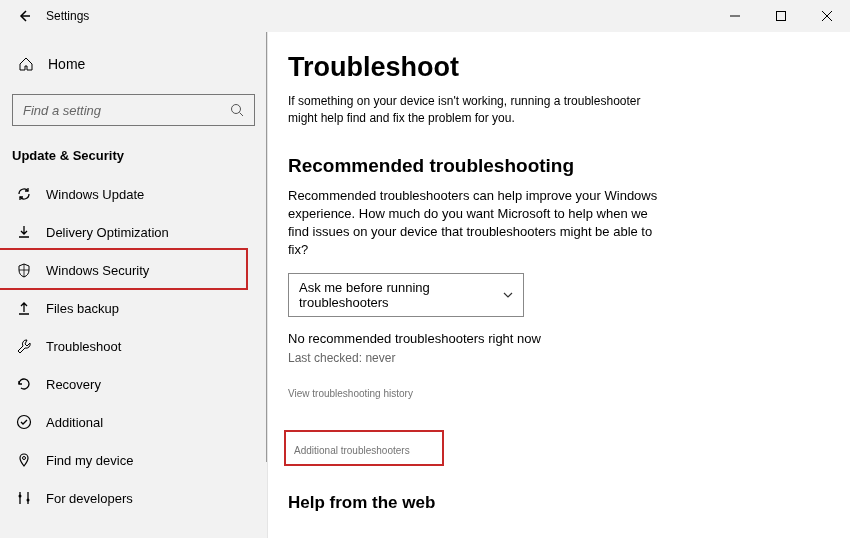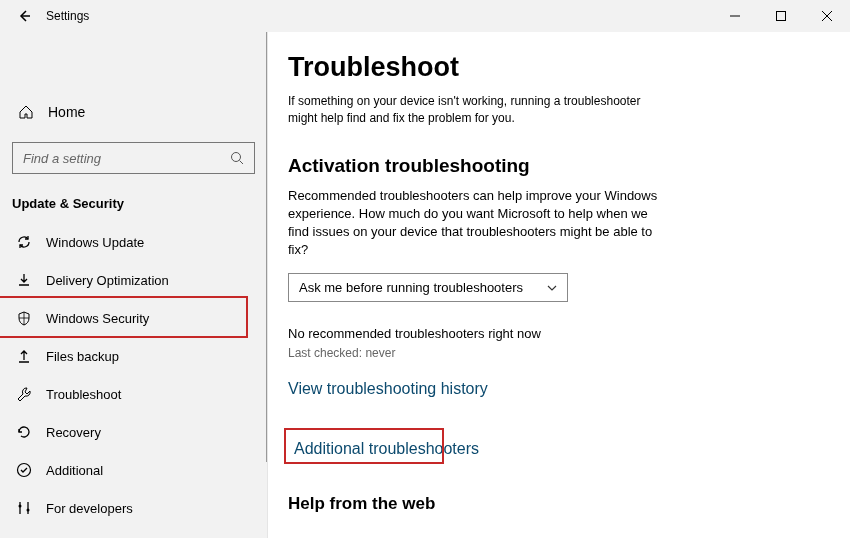--- a/index.html
+++ b/index.html
@@ -5,39 +5,39 @@
     * { box-sizing: border-box; margin: 0; padding: 0; }
     body { font-family: "Segoe UI", Arial, sans-serif; font-size: 13px; color: #000; background: #fff; width: 850px; height: 538px; overflow: hidden; }
     .titlebar { height: 32px; display: flex; align-items: center; padding-left: 14px; background: #f2f2f2; }
     .titlebar .back { width: 20px; height: 20px; display: flex; align-items: center; justify-content: center; cursor: pointer; margin-right: 12px; }
     .titlebar .title { font-size: 12px; }
     .titlebar .controls { margin-left: auto; display: flex; }
     .titlebar .controls > div { width: 46px; height: 32px; display: flex; align-items: center; justify-content: center; cursor: pointer; }
     .main { display: flex; height: calc(538px - 32px); }
     .sidebar { width: 268px; background: #f2f2f2; padding-top: 18px; border-right: 1px solid #e5e5e5; position: relative; }
     .sidebar-divider { position: absolute; right: 0; top: 0; width: 1px; height: 430px; background: #999; }
-    .home-row { display: flex; align-items: center; gap: 14px; padding: 6px 18px 18px 18px; cursor: pointer; margin-top: 48px; }
+    .home-row { display: flex; align-items: center; gap: 14px; padding: 6px 18px 18px 18px; cursor: pointer; }
     .home-row span { font-size: 14px; }
     .search-row { padding: 4px 12px 18px 12px; }
     .search { display: flex; align-items: center; border: 1px solid #777; height: 32px; padding: 0 10px; }
     .search input { border: none; outline: none; flex: 1; background: transparent; font-size: 13px; color: #000; }
     .search input::placeholder { color: #666; font-style: italic; }
     .category { font-weight: 600; font-size: 13px; padding: 4px 12px 12px 12px; }
     .nav-item { display: flex; align-items: center; gap: 14px; padding: 11px 16px; cursor: pointer; font-size: 13px; }
     .nav-item .icon { width: 16px; height: 16px; display: flex; align-items: center; justify-content: center; flex-shrink: 0; }
     .highlight { border: 2.5px solid #c62828; position: absolute; pointer-events: none; }
     .content { flex: 1; padding: 20px 30px 20px 20px; overflow-y: auto; }
     h1 { font-size: 27px; font-weight: 600; margin-bottom: 10px; }
     .desc { font-size: 12px; line-height: 1.4; color: #000; max-width: 370px; margin-bottom: 28px; }
     h2 { font-size: 19px; font-weight: 600; margin-bottom: 10px; }
     .subdesc { font-size: 13px; line-height: 1.4; max-width: 380px; margin-bottom: 14px; }
-    .dropdown { display: inline-flex; align-items: center; justify-content: space-between; border: 1px solid #888; padding: 6px 10px; width: 280px; cursor: pointer; font-size: 13px; margin-bottom: 24px; }
+    .dropdown { display: inline-flex; align-items: center; justify-content: space-between; border: 1px solid #888; padding: 6px 10px; width: 236px; cursor: pointer; font-size: 13px; margin-bottom: 14px; }
     .status { font-size: 13px; margin-bottom: 5px; }
     .lastchecked { font-size: 12px; color: #666; margin-bottom: 20px; }
-    .link { color: #0c4a6e; font-size: 16px; cursor: pointer; display: inline-block; }
+    .link { color: #737373; font-size: 10px; cursor: pointer; display: inline-block; }
     .link-block { margin-bottom: 34px; }
     h3 { font-size: 17px; font-weight: 600; margin-bottom: 14px; margin-top: 6px; }
     .addl-wrap { position: relative; display: inline-block; padding: 8px 6px; margin-bottom: 22px; }
     svg { display: block; }
   </style>
 </head>
 <body>
 
 <div class="titlebar">
   <div class="back">
@@ -150,44 +150,44 @@
         <svg width="16" height="16">
             <circle cx="8" cy="8" r="6.5" stroke="#000" stroke-width="1.2" fill="none"></circle>
             <path d="M5 8 L7 10 L11 6" stroke="#000" stroke-width="1.3" fill="none"></path>
           </svg>
       </span>
       <span>Additional</span>
     </div>
     <div class="nav-item">
       <span class="icon">
         <svg width="16" height="16">
+            <path d="M8 2 A4 4 0 0 1 12 6 C12 9 8 14 8 14 C8 14 4 9 4 6 A4 4 0 0 1 8 2" stroke="#000" stroke-width="1.2" fill="none"></path>
+            <circle cx="8" cy="6" r="1.5" stroke="#000" stroke-width="1" fill="none"></circle>
+          </svg>
+      </span>
+      <span>Find my device</span>
+    </div>
+    <div class="nav-item">
+      <span class="icon">
+        <svg width="16" height="16">
             <line x1="4" y1="2" x2="4" y2="14" stroke="#000" stroke-width="1.3"></line>
             <line x1="12" y1="2" x2="12" y2="14" stroke="#000" stroke-width="1.3"></line>
             <circle cx="4" cy="6" r="1.5" fill="#000"></circle>
             <circle cx="12" cy="10" r="1.5" fill="#000"></circle>
           </svg>
       </span>
       <span>For developers</span>
     </div>
-    <div class="nav-item">
-      <span class="icon">
-        <svg width="16" height="16">
-            <path d="M8 2 A4 4 0 0 1 12 6 C12 9 8 14 8 14 C8 14 4 9 4 6 A4 4 0 0 1 8 2" stroke="#000" stroke-width="1.2" fill="none"></path>
-            <circle cx="8" cy="6" r="1.5" stroke="#000" stroke-width="1" fill="none"></circle>
-          </svg>
-      </span>
-      <span>Find my device</span>
-    </div>
   </div>
 
   <div class="content">
     <h1>Troubleshoot</h1>
     <p class="desc">If something on your device isn't working, running a troubleshooter might help find and fix the problem for you.</p>
 
-    <h2>Activation troubleshooting</h2>
+    <h2>Recommended troubleshooting</h2>
     <p class="subdesc">Recommended troubleshooters can help improve your Windows experience. How much do you want Microsoft to help when we find issues on your device that troubleshooters might be able to fix?</p>
 
     <div class="dropdown">
       <span>Ask me before running troubleshooters</span>
       <span>
         <svg width="10" height="6">
             <path d="M1 1 L5 5 L9 1" stroke="#333" stroke-width="1.2" fill="none"></path>
           </svg>
       </span>
     </div>

